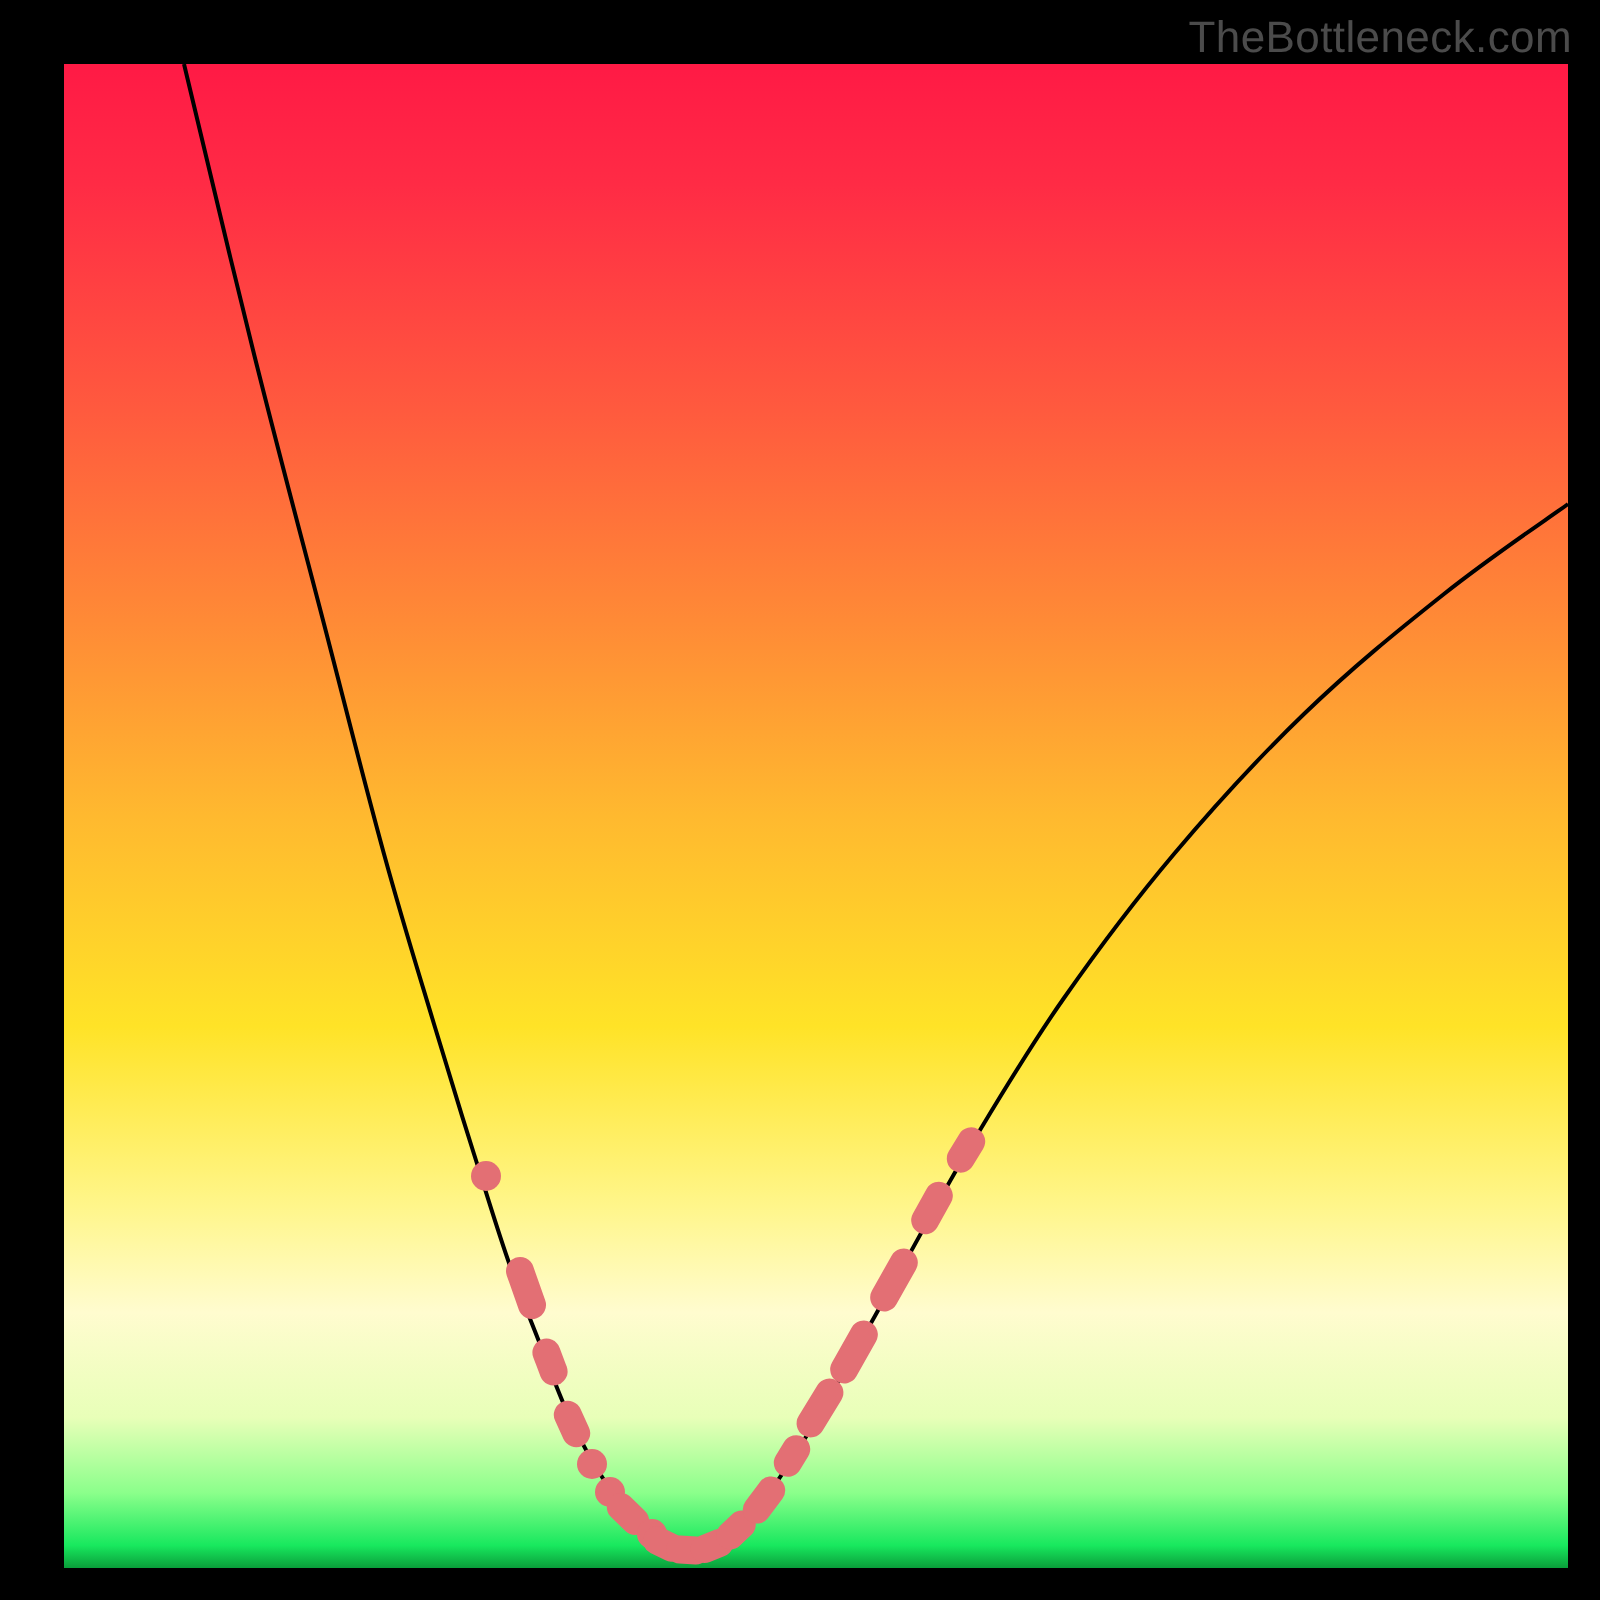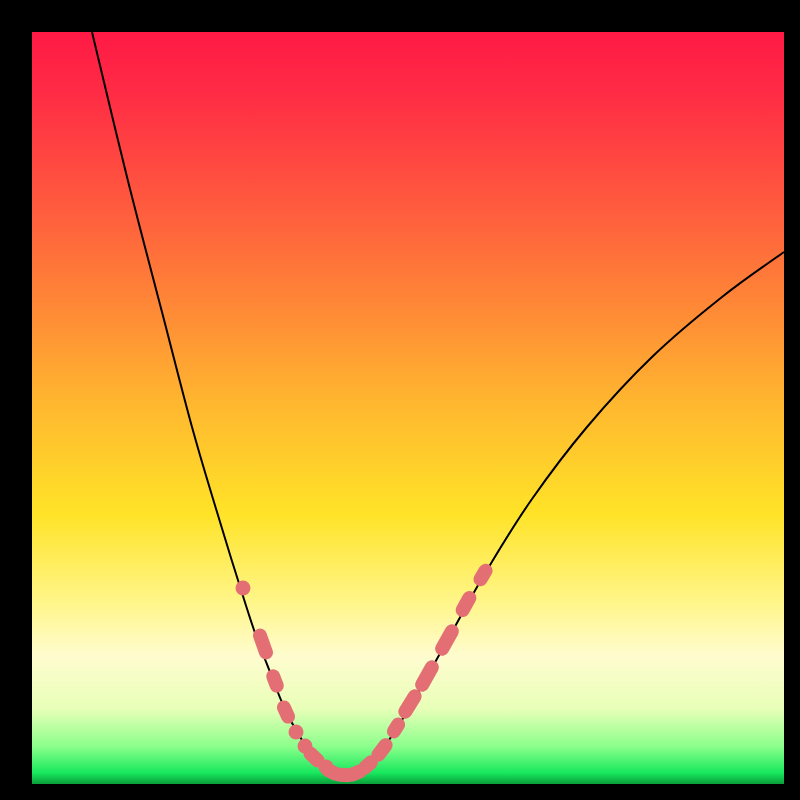--- a/index.html
+++ b/index.html
@@ -104,13 +104,14 @@
           <line x1="346.4" y1="722.8" x2="353.6" y2="713.2" class="pt-long"></line>
           <line x1="361.9" y1="699.4" x2="366.1" y2="692.6" class="pt-long"></line>
           <line x1="373.3" y1="679.7" x2="382.7" y2="664.3" class="pt-long"></line>
           <line x1="390.1" y1="652.7" x2="399.9" y2="635.3" class="pt-long"></line>
           <line x1="410.1" y1="616.7" x2="419.9" y2="599.3" class="pt-long"></line>
           <line x1="430.6" y1="578.1" x2="437.4" y2="565.9" class="pt-long"></line>
           <line x1="448.4" y1="547.3" x2="453.6" y2="538.7" class="pt-long"></line>
         </g>
     </svg>
   </div>
+  <div class="watermark">TheBottleneck.com</div>
 </div>
 
 </body></html>

